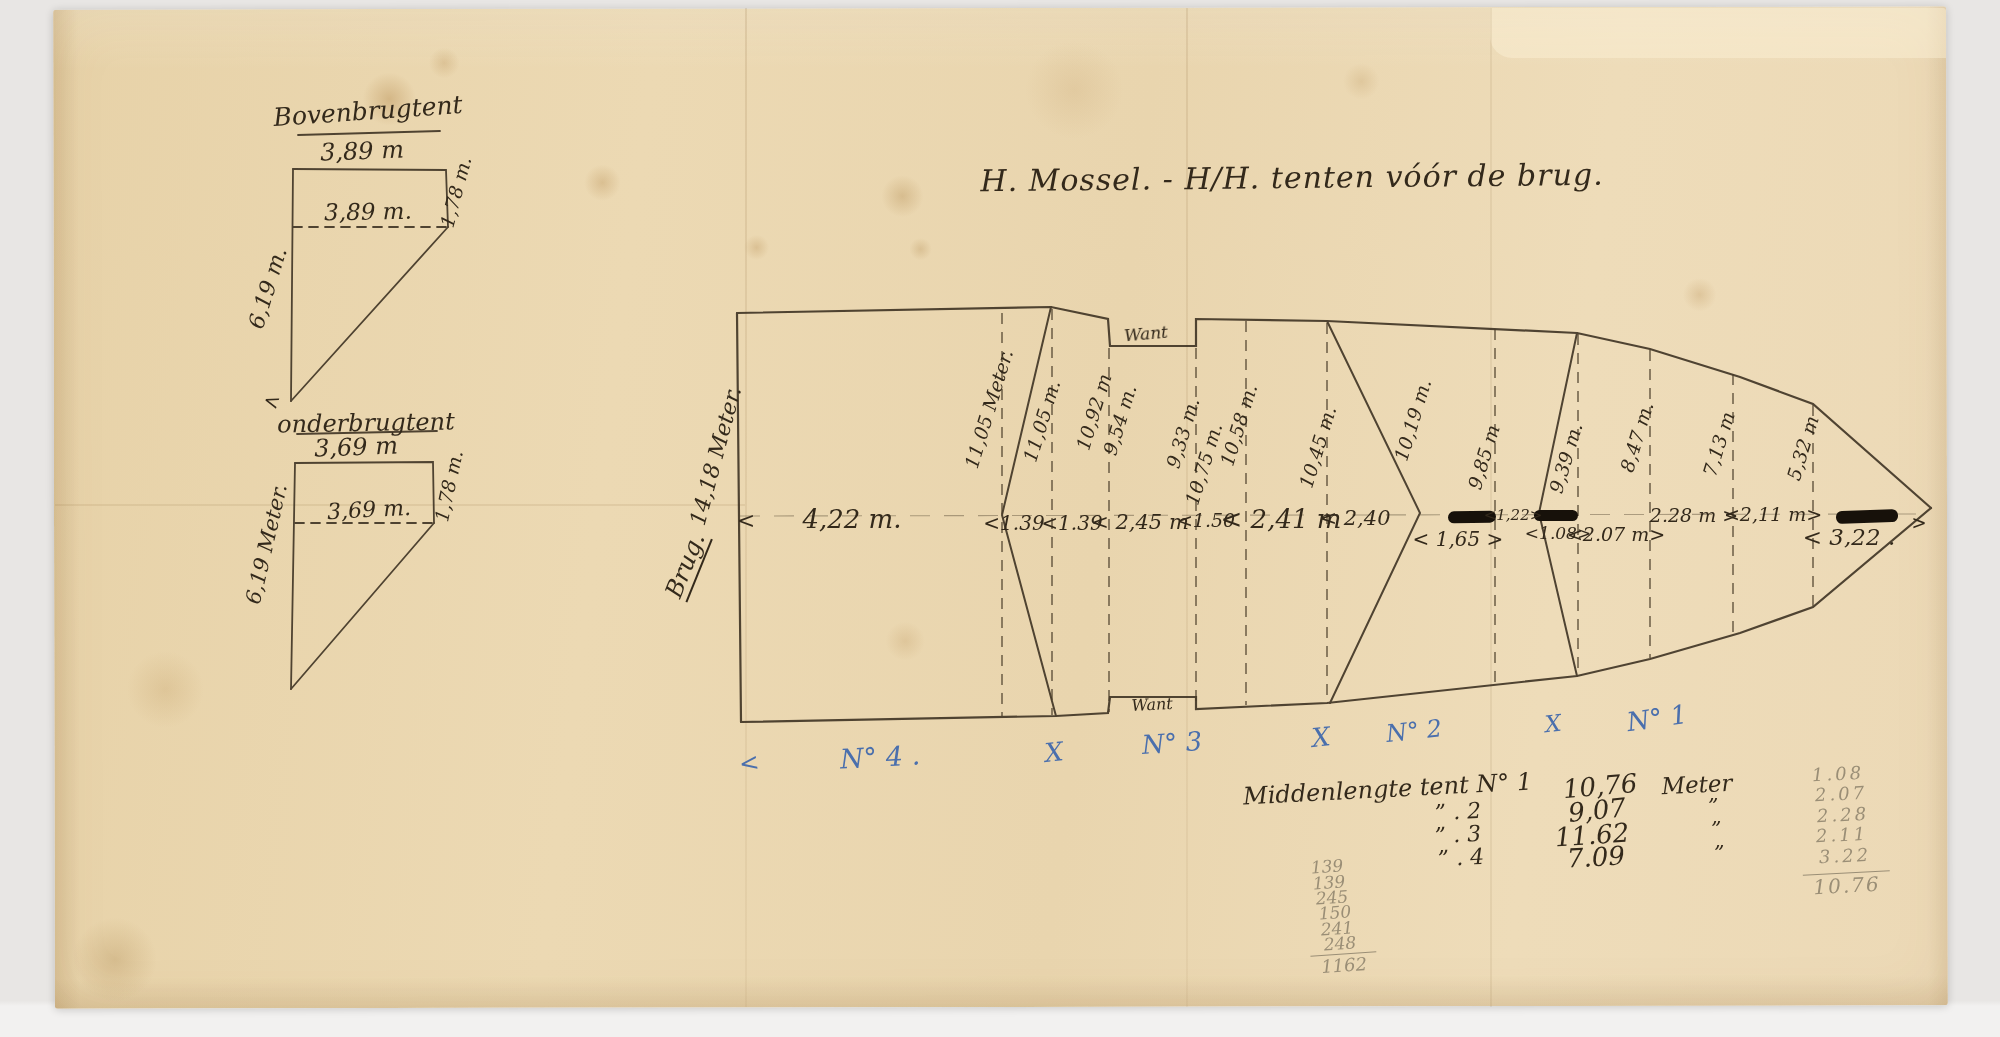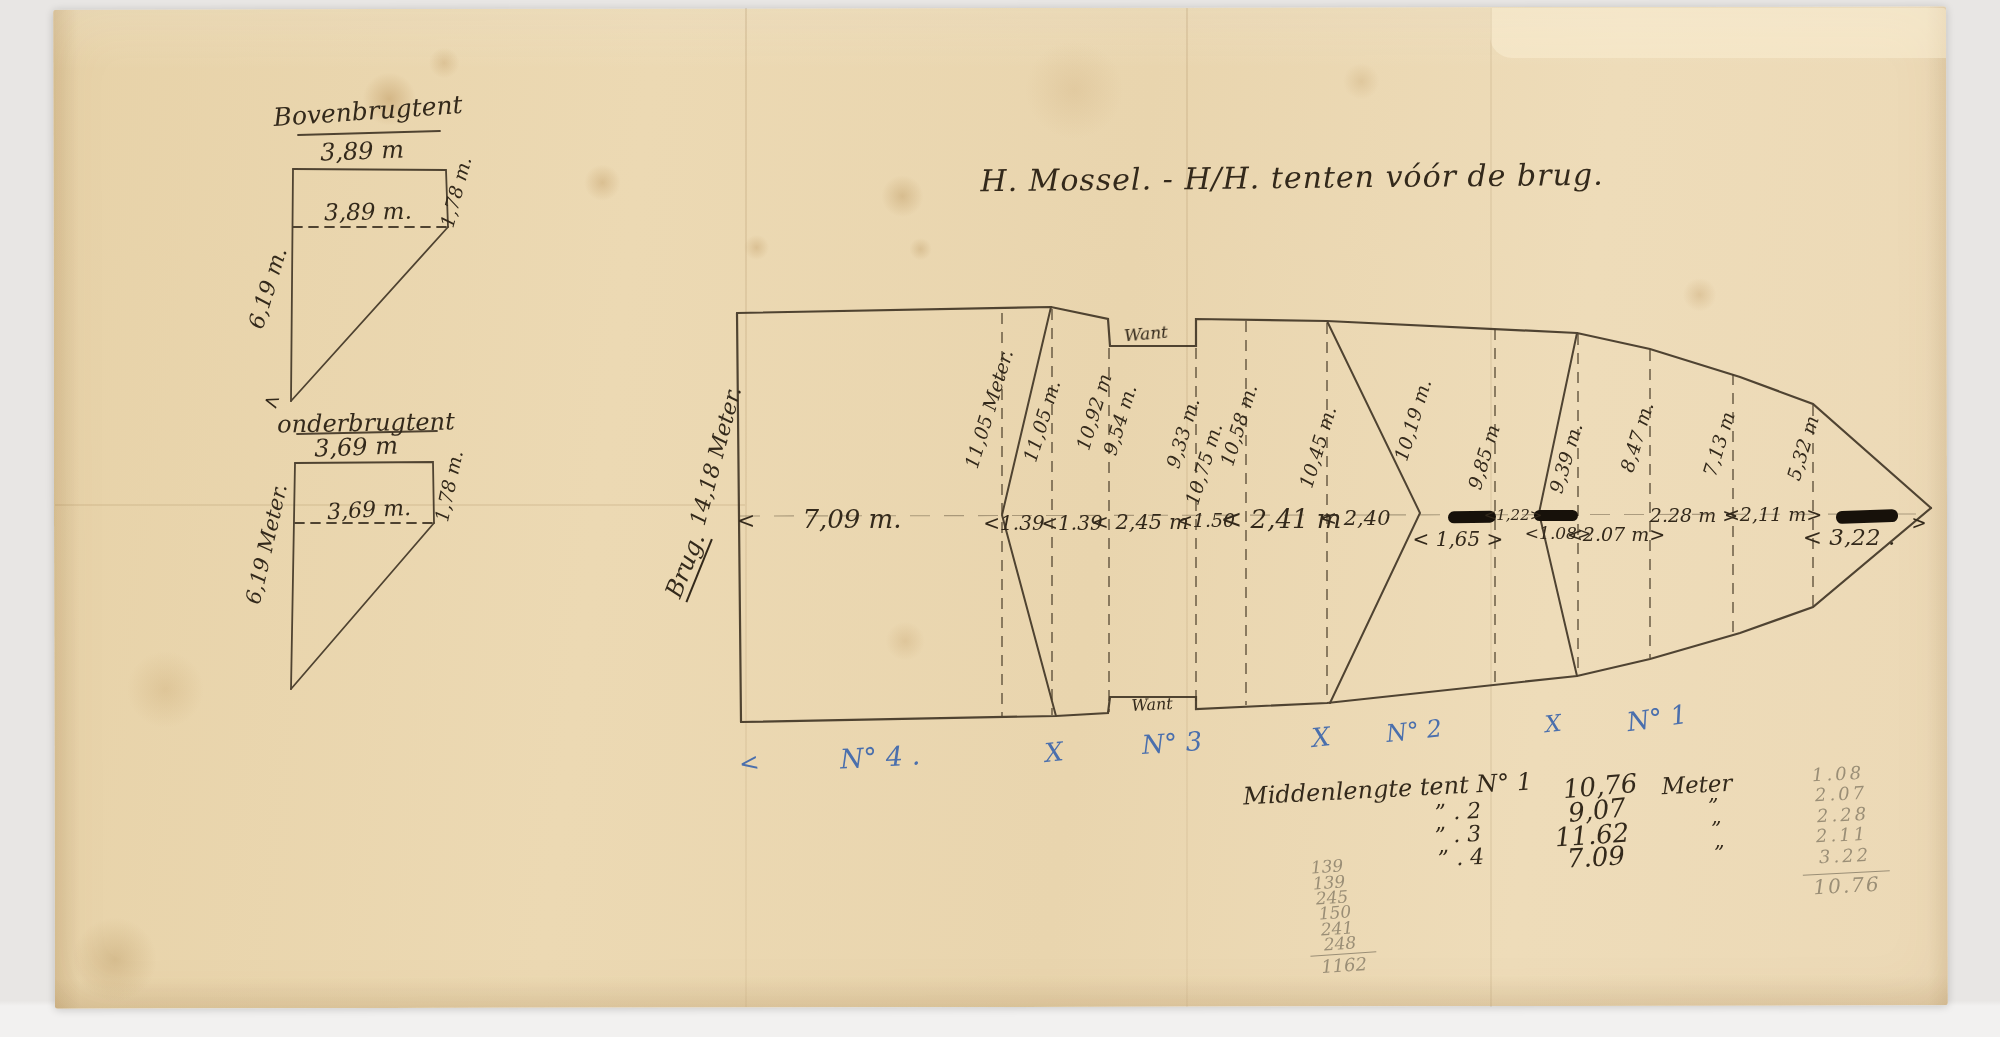--- a/index.html
+++ b/index.html
@@ -120,21 +120,21 @@
   <div class="t" style="left:1204px;top:464px;font-size:19px;--r:-73deg;">10,75 m.</div>
   <div class="t" style="left:1239px;top:425px;font-size:19px;--r:-73deg;">10,58 m.</div>
   <div class="t" style="left:1318px;top:447px;font-size:19px;--r:-73deg;">10,45 m.</div>
   <div class="t" style="left:1413px;top:420px;font-size:19px;--r:-73deg;">10,19 m.</div>
   <div class="t" style="left:1484px;top:457px;font-size:19px;--r:-73deg;">9,85 m</div>
   <div class="t" style="left:1566px;top:458px;font-size:19px;--r:-73deg;">9,39 m.</div>
   <div class="t" style="left:1637px;top:437px;font-size:19px;--r:-73deg;">8,47 m.</div>
   <div class="t" style="left:1719px;top:444px;font-size:19px;--r:-73deg;">7,13 m</div>
   <div class="t" style="left:1803px;top:448px;font-size:19px;--r:-73deg;">5,32 m</div>
 
-  <div class="t" style="left:852px;top:519px;font-size:26px;">7,09 m.</div>
+  <div class="t" style="left:852px;top:519px;font-size:26px;">4,22 m.</div>
   <div class="t" style="left:1014px;top:523px;font-size:20px;">&lt;1.39</div>
   <div class="t" style="left:1072px;top:523px;font-size:20px;">&lt;1.39</div>
   <div class="t" style="left:1140px;top:522px;font-size:21px;">&lt; 2,45 m</div>
   <div class="t" style="left:1206px;top:520px;font-size:19px;">&lt;1.50</div>
   <div class="t" style="left:1281px;top:519px;font-size:26px;">&lt; 2,41 m</div>
   <div class="t" style="left:1355px;top:518px;font-size:21px;">&lt; 2,40</div>
   <div class="t" style="left:1513px;top:515px;font-size:15px;">&lt;1,22&gt;</div>
   <div class="t" style="left:1458px;top:539px;font-size:20px;">&lt; 1,65 &gt;</div>
   <div class="t" style="left:1558px;top:533px;font-size:17px;">&lt;1.08&gt;</div>
   <div class="t" style="left:1616px;top:534px;font-size:19px;">&lt;2.07 m&gt;</div>

